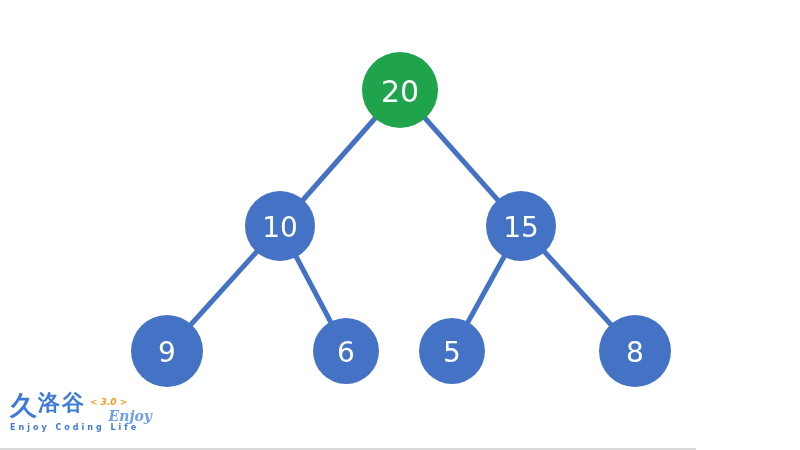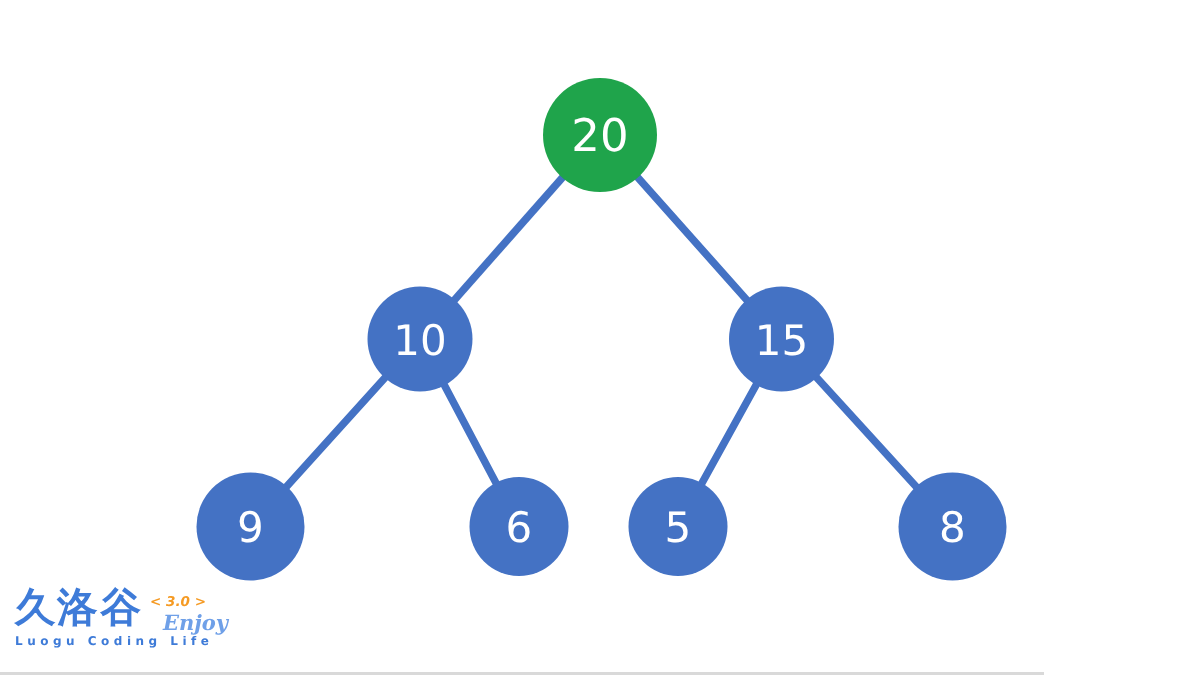--- a/index.html
+++ b/index.html
@@ -45,21 +45,21 @@
     line-height: 1;
   }
   .logo-top { display: flex; align-items: flex-start; }
   .logo-mark {
     font-size: 27px;
     font-weight: bold;
     color: var(--logo_blue, #3e7bd8);
     margin-right: 1px;
   }
   .logo-cn {
-    font-size: 27px;
+    font-size: 22px;
     font-weight: bold;
     letter-spacing: 2px;
     color: var(--logo_blue, #3e7bd8);
   }
   .logo-ver {
     font-size: 9px;
     font-weight: bold;
     color: var(--version_orange, #f59a23);
     margin-left: 4px;
     margin-top: 6px;
@@ -145,18 +145,18 @@
     </g>
   </svg>
 
   <div id="logo">
     <div class="logo-top">
       <span class="logo-mark">久</span>
       <span class="logo-cn">洛谷</span>
       <span class="logo-ver">&lt; 3.0 &gt;</span>
     </div>
     <div class="logo-en">Enjoy</div>
-    <div class="logo-tag">Luogu Coding Life</div>
+    <div class="logo-tag">Enjoy Coding Life</div>
   </div>
 
   <div id="bottom-line"></div>
 
 </div>
 
 </body></html>

